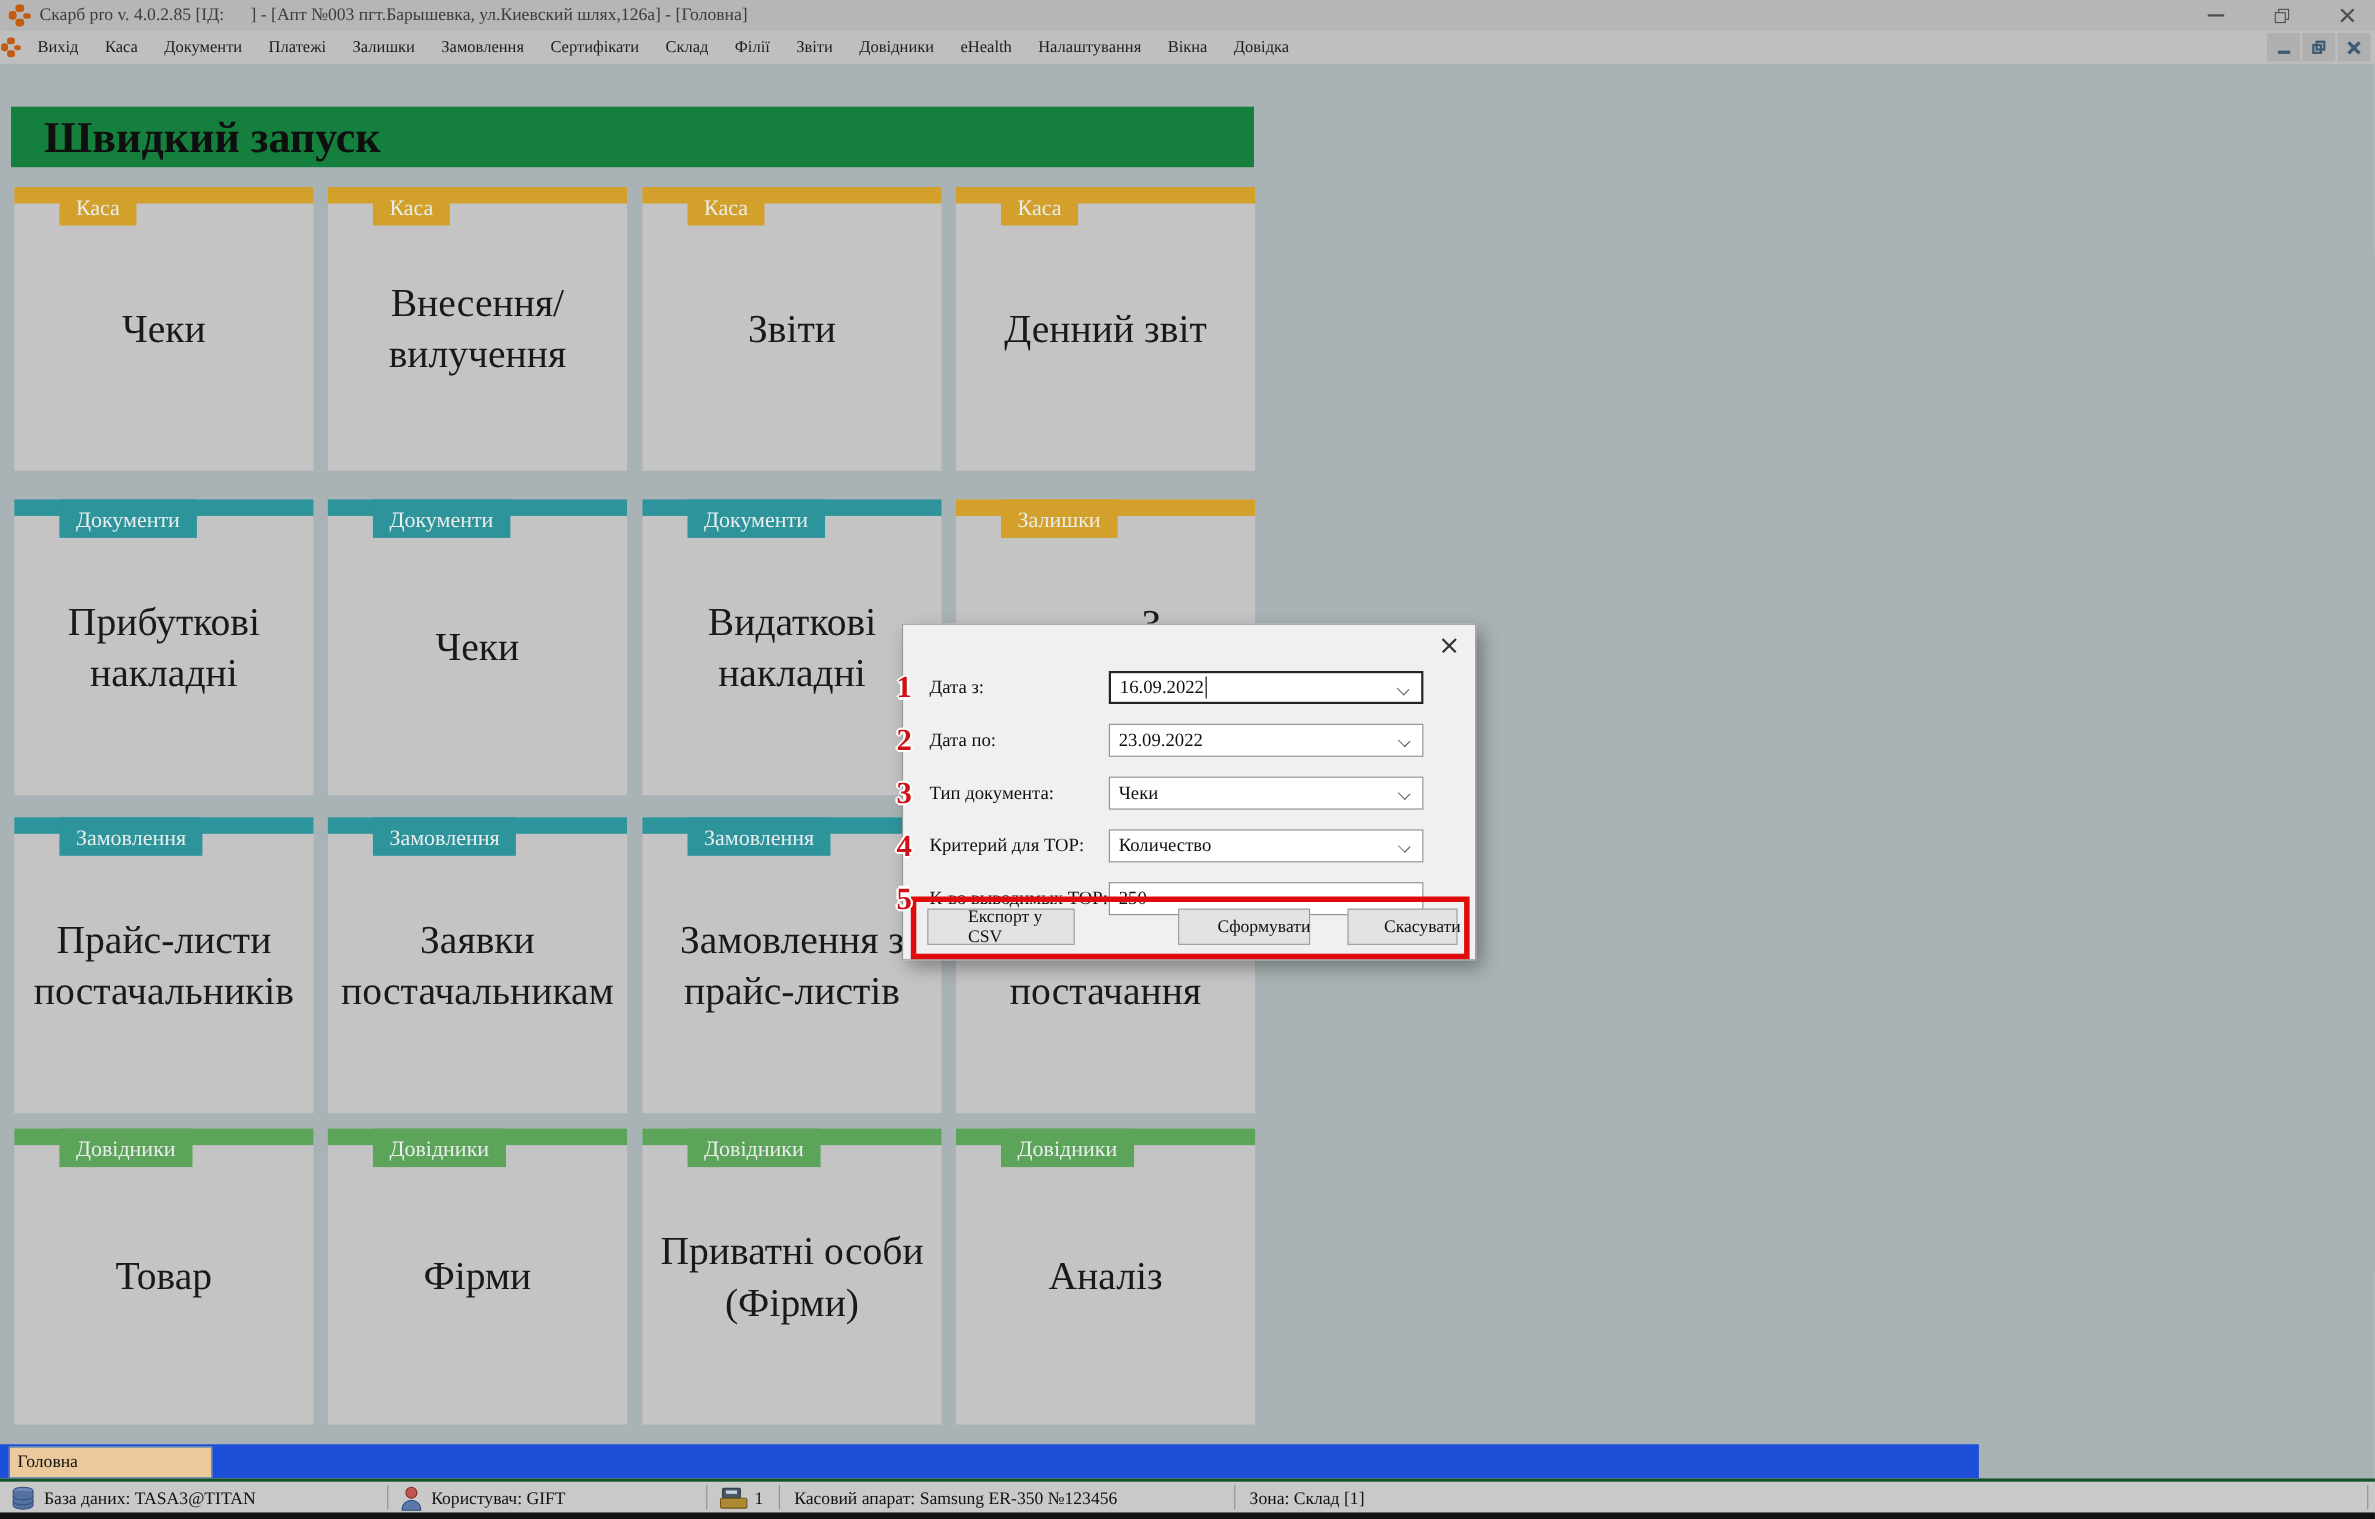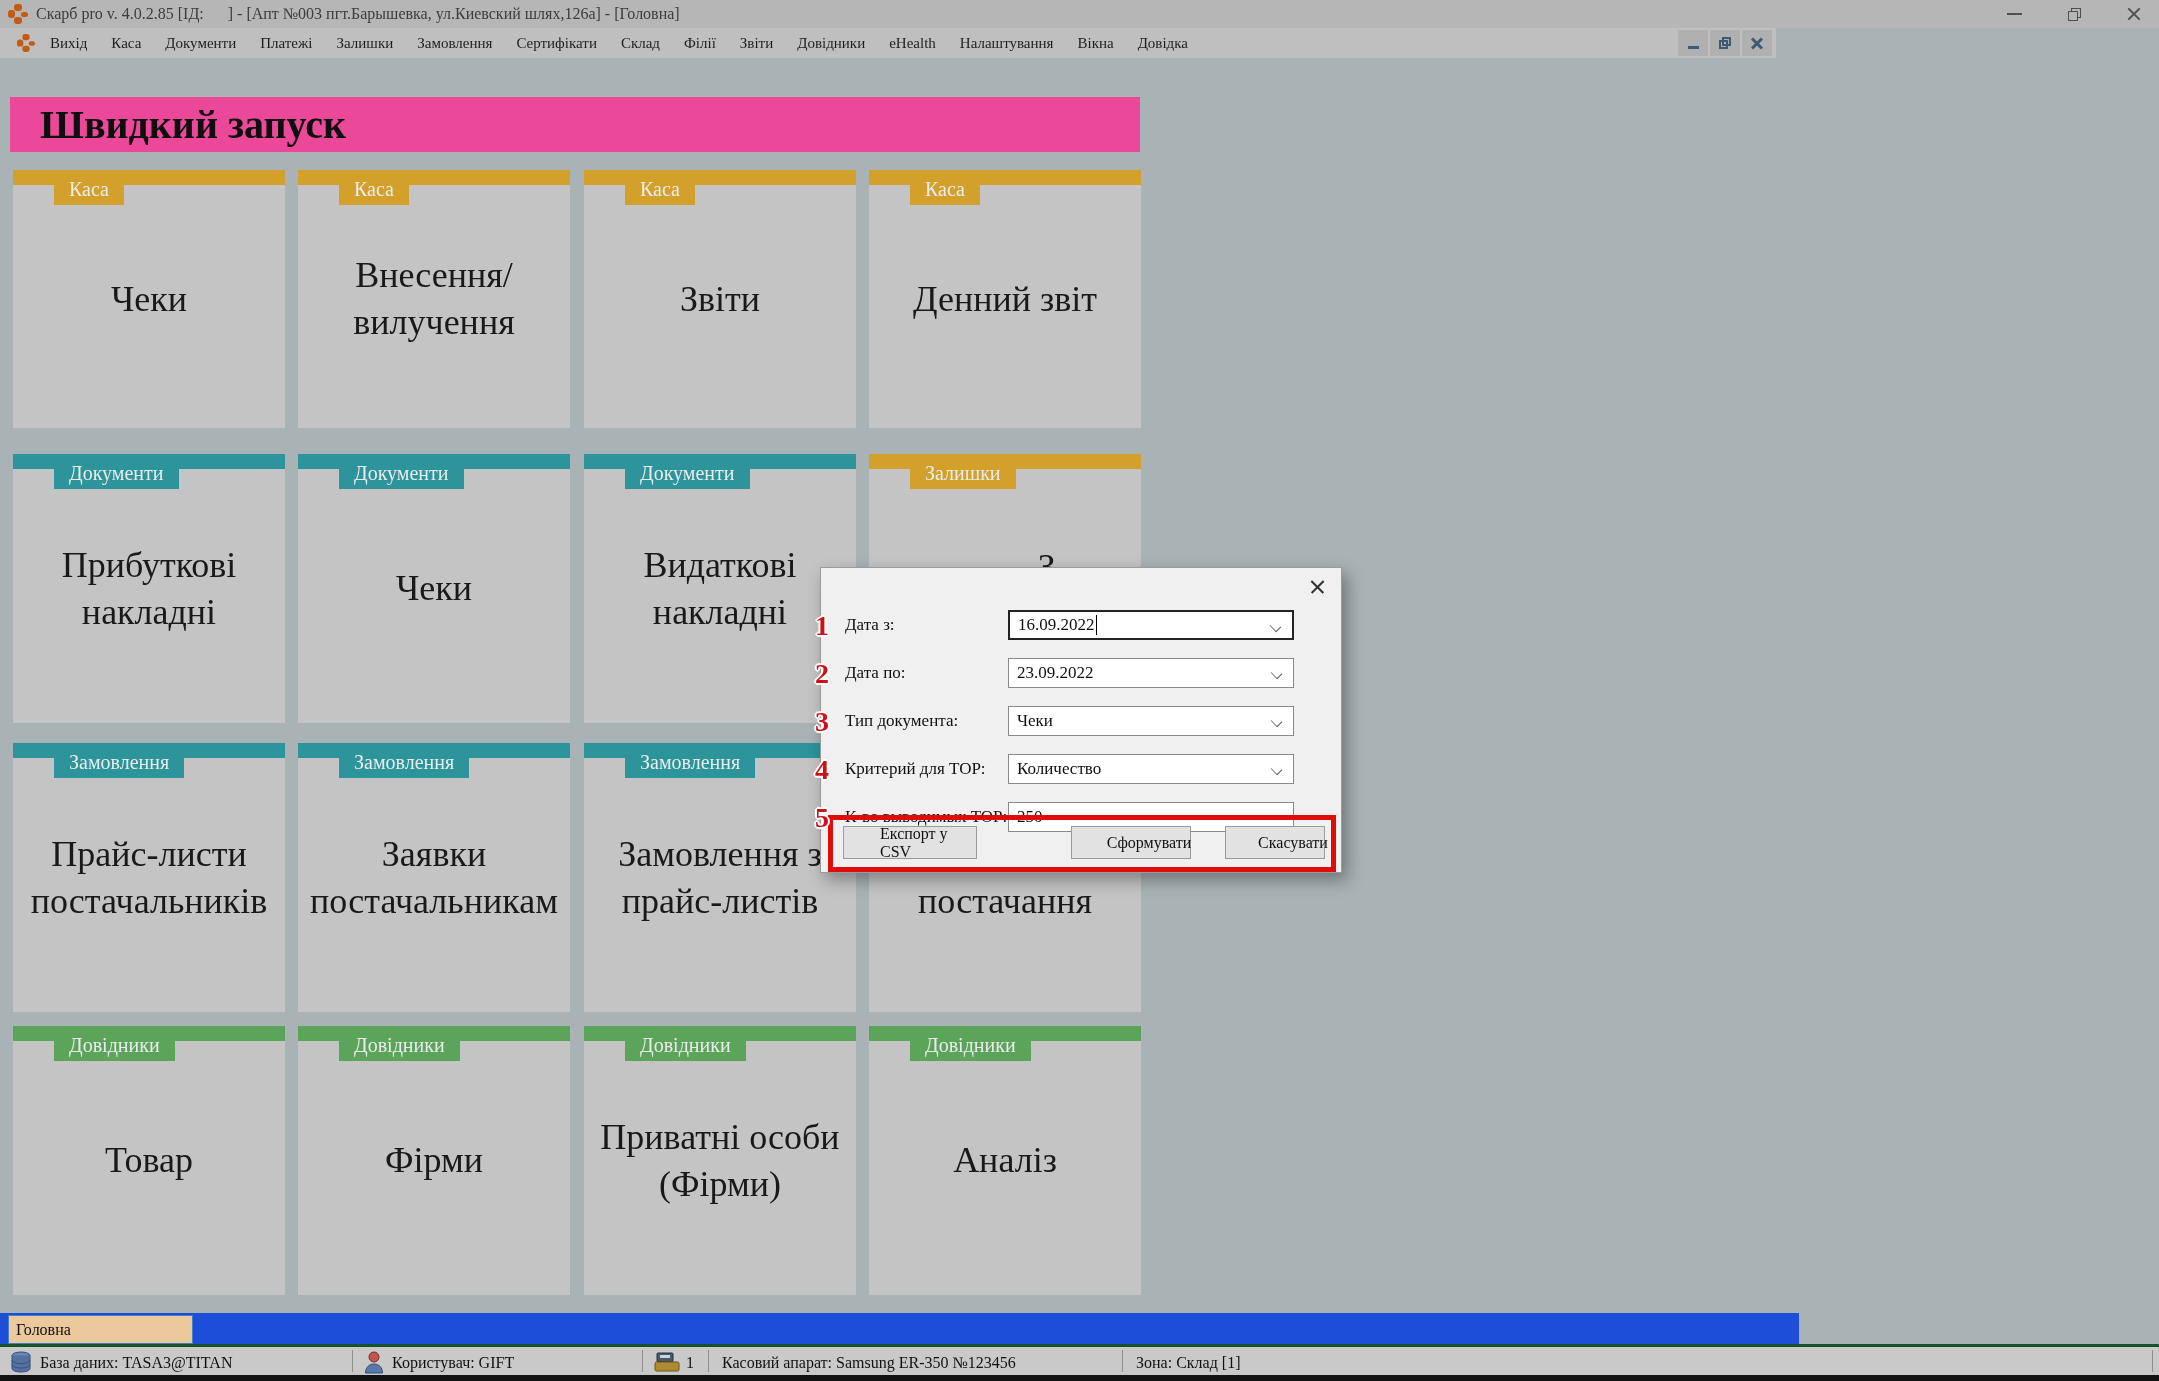--- a/index.html
+++ b/index.html
@@ -22,37 +22,37 @@
   .glyph-restore { position:relative; width:13px; height:13px; }
   .glyph-restore i { position:absolute; border:1.5px solid #4F4F4F; width:10px; height:10px; display:block; }
   .glyph-restore i.b { left:0; bottom:0; background:#B6B6B6; }
   .glyph-restore i.f { right:0; top:0; }
   .glyph-close { position:relative; width:14px; height:14px; }
   .glyph-close::before, .glyph-close::after { content:""; position:absolute; left:-1px; top:6px; width:16px; height:2px; background:#4F4F4F; }
   .glyph-close::before { transform:rotate(45deg); }
   .glyph-close::after  { transform:rotate(-45deg); }
 
   
-  .menubar { position:absolute; left:0; top:28px; width:1776px; height:30px; background:#BFBFBF;
-             display:flex; align-items:center; padding-left:16px; }
+  .menubar { position:absolute; left:0; top:28px; width:2159px; height:30px; background:#BFBFBF;
+             display:flex; align-items:center; padding-left:0; }
   .menubar .logo { transform:scale(.9); }
   .menu-items { display:flex; gap:24px; margin-left:14px; font-size:15px; color:#1E1E1E; }
   .menu-items div { cursor:default; }
   .mdicontrols { position:absolute; right:4px; top:2px; height:26px; display:flex; gap:2px; }
   .mdibtn { width:30px; height:26px; background:#B0B0B0; display:flex; align-items:center; justify-content:center; }
   .mdibtn .m { width:11px; height:3px; background:#3E5A74; margin-top:8px; }
   .mdibtn .r { position:relative; width:12px; height:12px; }
   .mdibtn .r i { position:absolute; border:2px solid #3E5A74; width:9px; height:9px; }
   .mdibtn .r i.b { left:0; bottom:0; } .mdibtn .r i.f { right:0; top:0; }
   .mdibtn .x { position:relative; width:12px; height:12px; }
   .mdibtn .x::before, .mdibtn .x::after { content:""; position:absolute; left:-1px; top:5px; width:14px; height:3px; background:#3E5A74; }
   .mdibtn .x::before { transform:rotate(45deg); } .mdibtn .x::after { transform:rotate(-45deg); }
 
   
-  .quick-panel { position:absolute; left:10px; top:97px; width:1130px; height:55px; background:#ec4899;
+  .quick-panel { position:absolute; left:10px; top:97px; width:1130px; height:55px; background:#15803d;
                  display:flex; align-items:center; padding-left:30px; }
   .quick-title { font-size:40px; font-weight:600; color:#0F0F0F; }
 
   
   .tile { position:absolute; width:272px; background:#C4C4C4; }
   .row1 { top:170px; height:258px; } .row2 { top:454px; height:269px; }
   .row3 { top:743px; height:269px; } .row4 { top:1026px; height:269px; }
   .col1 { left:13px; } .col2 { left:298px; } .col3 { left:584px; } .col4 { left:869px; }
   .tile-bar  { position:absolute; left:0; top:0; right:0; height:15px; }
   .tile-chip { position:absolute; left:41px; top:0; height:35px; padding:0 15px 4px 15px;

